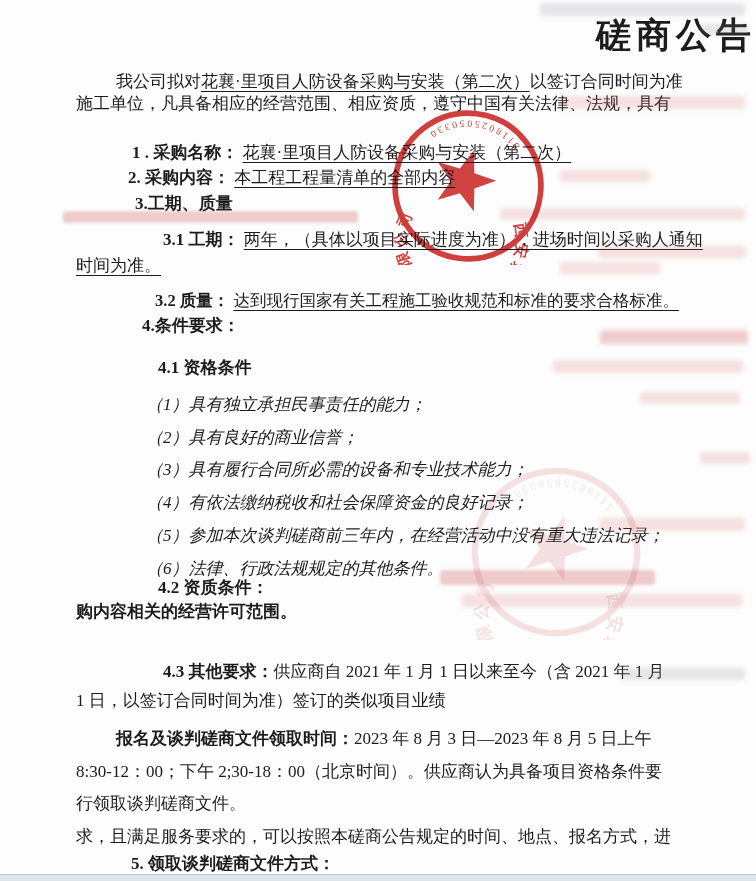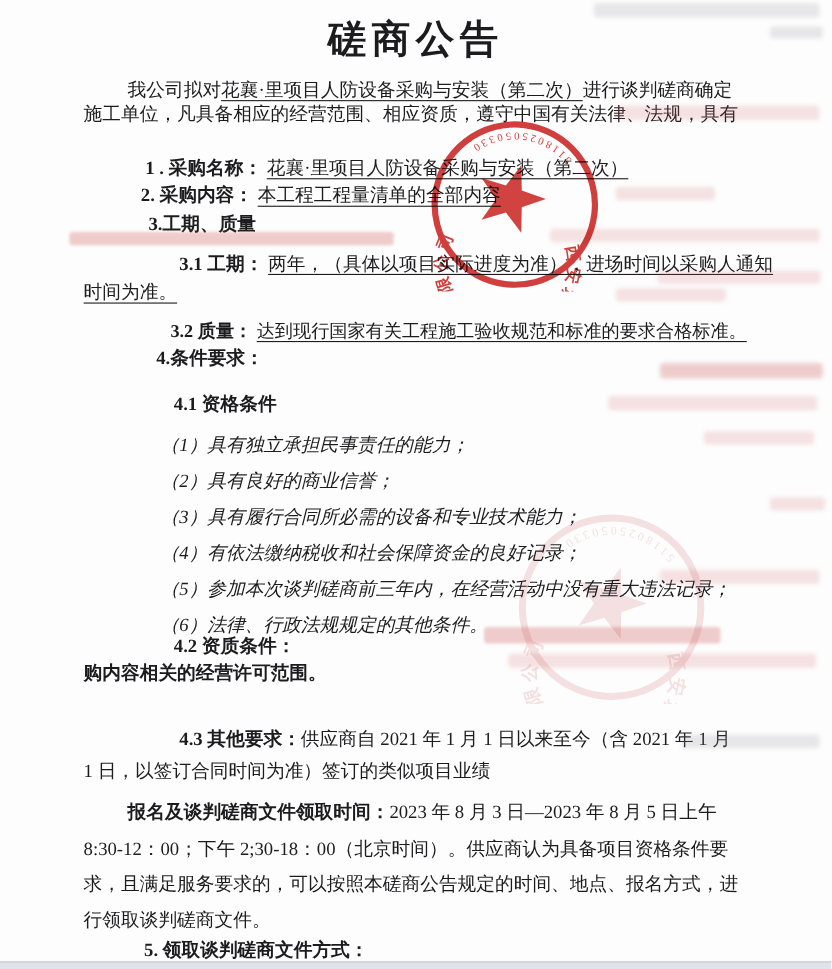--- a/index.html
+++ b/index.html
@@ -23,25 +23,25 @@
   .smudge.red-light{background:rgba(210,100,98,0.18);}
   .smudge.gray{background:rgba(140,142,152,0.20);}
   
   .page-edge{position:absolute;left:0;right:0;top:874px;height:7px;
     background:#dfe3ea;border-top:1px solid #c2c7d2;}
 </style>
 </head>
 <body>
 
 <div id="doc">
-    <div class="block" style="top: 14px; left: 0px; width: 756px; text-align: center; font-size: 35px; line-height: 44px; letter-spacing: 5px;">
+    <div class="block" style="top: 14px; left: 0px; width: 756px; text-align: right; font-size: 35px; line-height: 44px; letter-spacing: 5px;">
       <div class="line"><span class="b">磋商公告</span></div>
     </div>
     <div class="block" style="top: 71px; left: 76px; line-height: 22px;">
-      <div class="line" style="padding-left: 40px;"><span>我公司拟对</span><span class="u">花襄·里项目人防设备采购与安装（第二次）</span><span>进行谈判磋商确定</span></div>
+      <div class="line" style="padding-left: 40px;"><span>我公司拟对</span><span class="u">花襄·里项目人防设备采购与安装（第二次）</span><span>以签订合同时间为准</span></div>
       <div class="line"><span>施工单位，凡具备相应的经营范围、相应资质，遵守中国有关法律、法规，具有</span></div>
     </div>
     <div class="block" style="top: 140px; left: 132px;">
       <div class="line"><span class="b">1 . </span><span class="b">采购名称：</span><span> </span><span class="u">花襄·里项目人防设备采购与安装（第二次）</span></div>
     </div>
     <div class="block" style="top: 165px; left: 128px;">
       <div class="line"><span class="b">2.  </span><span class="b">采购内容：</span><span> </span><span class="u">本工程工程量清单的全部内容</span></div>
     </div>
     <div class="block" style="top: 191px; left: 135px;">
       <div class="line"><span class="b">3.工期、质量</span></div>
@@ -73,22 +73,22 @@
     <div class="block" style="top: 601px; left: 76px; line-height: 22px;">
       <div class="line"><span class="b">购内容相关的经营许可范围。</span></div>
     </div>
     <div class="block" style="top: 657px; left: 76px; line-height: 29px;">
       <div class="line" style="padding-left: 87px;"><span class="b">4.3 其他要求：</span><span>供应商自 2021 年 1 月 1 日以来至今（含 2021 年 1 月</span></div>
       <div class="line"><span>1 日，以签订合同时间为准）签订的类似项目业绩</span></div>
     </div>
     <div class="block" style="top: 723px; left: 76px; line-height: 32.5px;">
       <div class="line" style="padding-left: 40px;"><span class="b">报名及谈判磋商文件领取时间：</span><span>2023 年 8 月 3 日—2023 年 8 月 5 日上午</span></div>
       <div class="line"><span>8:30-12：00；下午 2;30-18：00（北京时间）。供应商认为具备项目资格条件要</span></div>
+      <div class="line"><span>行领取谈判磋商文件。</span></div>
       <div class="line"><span>求，且满足服务要求的，可以按照本磋商公告规定的时间、地点、报名方式，进</span></div>
-      <div class="line"><span>行领取谈判磋商文件。</span></div>
     </div>
     <div class="block" style="top: 851px; left: 131px;">
       <div class="line"><span class="b">5.  领取谈判磋商文件方式：</span></div>
     </div>
   </div>
 
 <div class="smudge gray" style="left:540px;top:3px;width:205px;height:13px;"></div>
 <div class="smudge gray" style="left:700px;top:24px;width:48px;height:11px;"></div>
 <div class="smudge red-light" style="left:560px;top:96px;width:185px;height:13px;"></div>
 <div class="smudge red-light" style="left:560px;top:170px;width:90px;height:12px;"></div>

